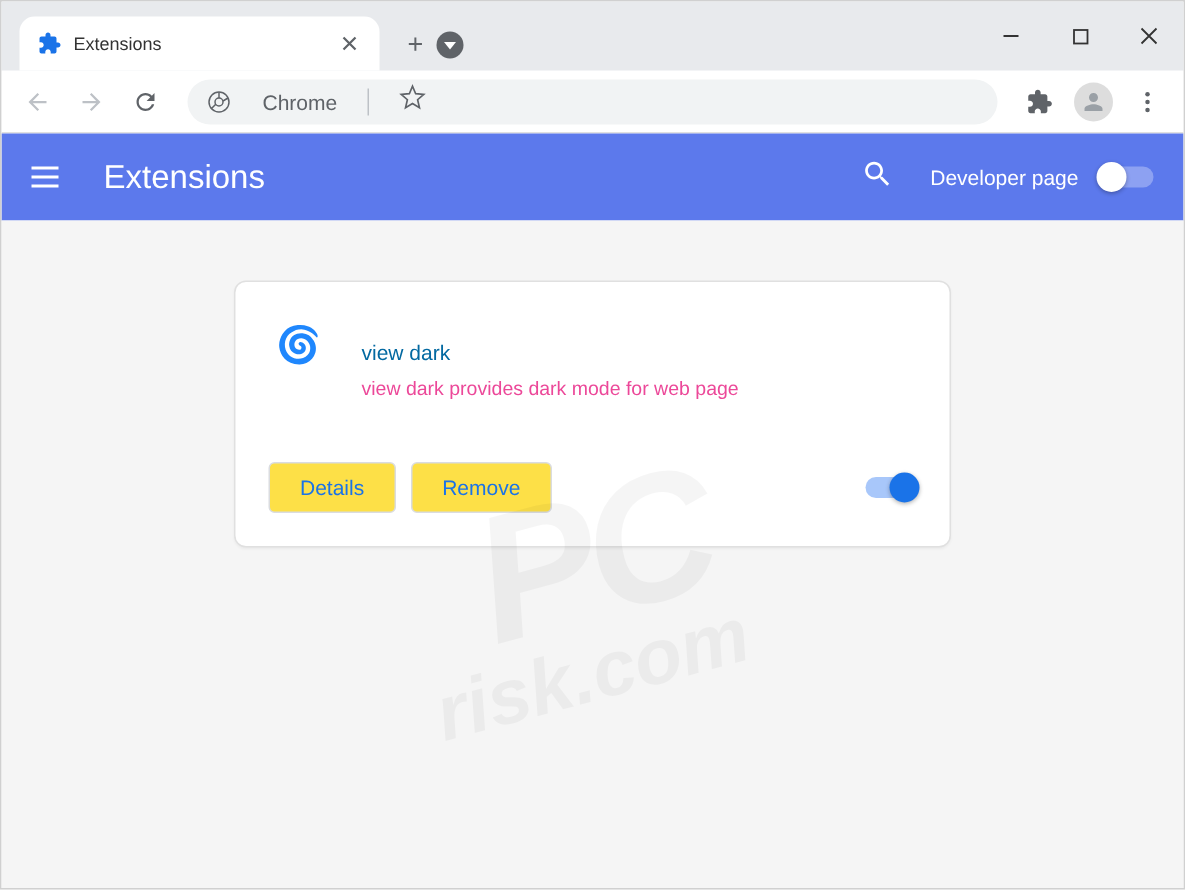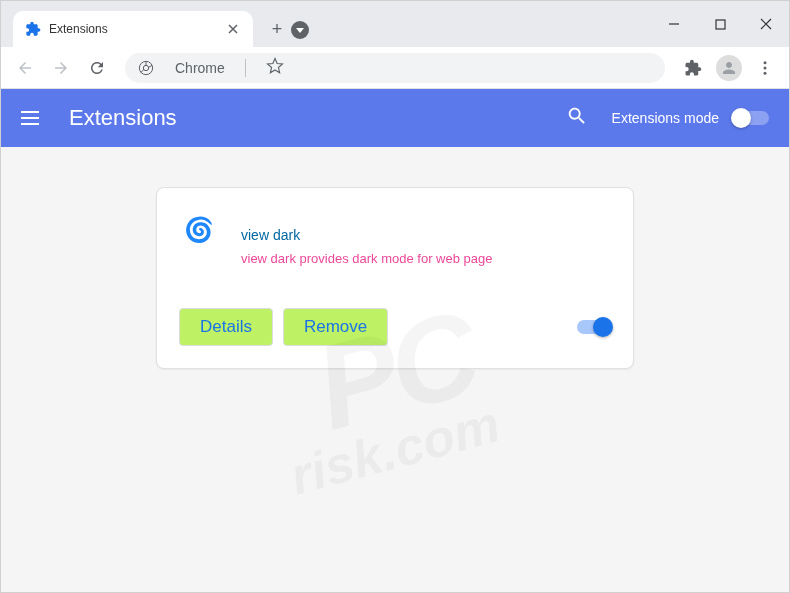--- a/index.html
+++ b/index.html
@@ -38,21 +38,21 @@
     .toggle-knob { width: 20px; height: 20px; background: #fff; border-radius: 50%; position: absolute; top: -3px; left: -2px; box-shadow: 0 1px 3px rgba(0,0,0,0.3); }
     
     .content { background: #f5f5f5; height: calc(100% - 146px); padding: 40px; position: relative; }
     .ext-card { background: #fff; border: 1px solid #e0e0e0; border-radius: 8px; width: 478px; margin: 0 auto; padding: 22px; box-shadow: 0 1px 2px rgba(0,0,0,0.05); }
     .card-top { display: flex; gap: 22px; margin-bottom: 42px; }
     .ext-icon { width: 40px; height: 40px; border-radius: 50%; display: flex; align-items: center; justify-content: center; font-size: 24px; flex-shrink: 0; }
     .ext-info { flex: 1; padding-top: 2px; }
     .ext-name { font-size: 14px; color: #0369a1; margin-bottom: 8px; margin-top: 15px; }
     .ext-desc { font-size: 13px; color: #ec4899; }
     .card-bottom { display: flex; align-items: center; gap: 10px; }
-    .card-btn { border: 1px solid #dadce0; background: #bef264; color: #1a73e8; padding: 8px 20px; border-radius: 4px; font-size: 17px; cursor: pointer; font-family: inherit; }
+    .card-btn { border: 1px solid #dadce0; background: #fde047; color: #1a73e8; padding: 8px 20px; border-radius: 4px; font-size: 14px; cursor: pointer; font-family: inherit; }
     .card-spacer { flex: 1; }
     .toggle-blue { width: 34px; height: 14px; background: #a8c7fa; border-radius: 8px; position: relative; cursor: pointer; }
     .toggle-blue-knob { width: 20px; height: 20px; background: #1a73e8; border-radius: 50%; position: absolute; top: -3px; right: -2px; box-shadow: 0 1px 3px rgba(0,0,0,0.3); }
     
     .watermark { position: absolute; top: 50%; left: 50%; transform: translate(-50%, -50%) rotate(-15deg); font-size: 120px; font-weight: bold; color: rgba(0,0,0,0.04); font-style: italic; pointer-events: none; white-space: nowrap; letter-spacing: -5px; z-index: 0; }
     .watermark-sub { position: absolute; top: 68%; left: 50%; transform: translate(-50%, -50%) rotate(-15deg); font-size: 52px; font-weight: bold; color: rgba(0,0,0,0.04); font-style: italic; pointer-events: none; white-space: nowrap; z-index: 0; }
   </style>
 </head>
 <body>
 
@@ -146,21 +146,21 @@
   <div class="hamburger">
       <span></span>
       <span></span>
       <span></span>
     </div>
   <div class="ext-title">Extensions</div>
   <div class="search-icon"><svg width="22" height="22" viewBox="0 0 24 24" fill="#fff">
         <path d="M15.5 14h-.79l-.28-.27C15.41 12.59 16 11.11 16 9.5 16 5.91 13.09 3 9.5 3S3 5.91 3 9.5 5.91 16 9.5 16c1.61 0 3.09-.59 4.23-1.57l.27.28v.79l5 4.99L20.49 19l-4.99-5zm-6 0C7.01 14 5 11.99 5 9.5S7.01 5 9.5 5 14 7.01 14 9.5 11.99 14 9.5 14z"></path>
       </svg></div>
   <div class="dev-mode">
-    <span>Extensions mode</span>
+    <span>Developer page</span>
     <div class="toggle">
         <div class="toggle-knob"></div>
       </div>
   </div>
 </div>
 
 <div class="content">
   <div class="watermark">PC</div>
   <div class="watermark-sub">risk.com</div>
   <div class="ext-card">

